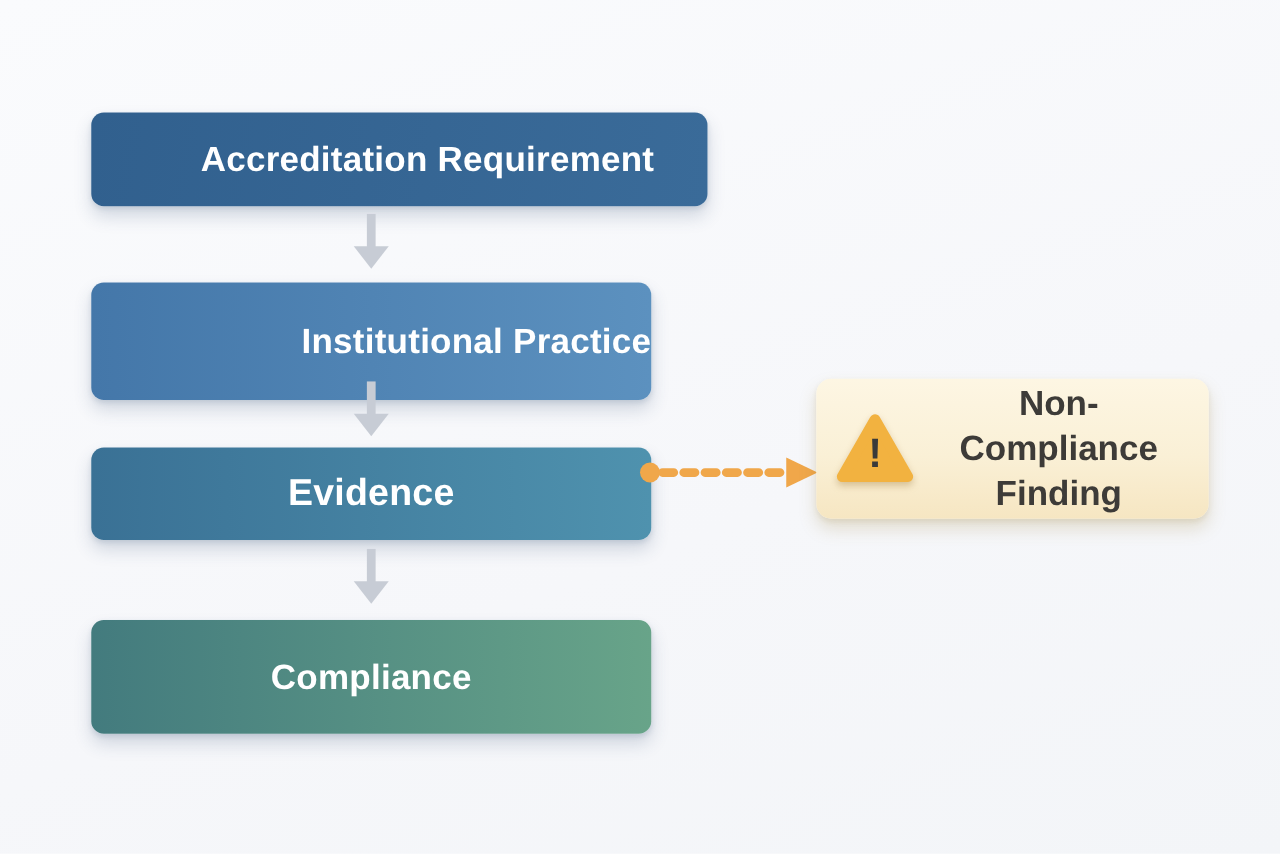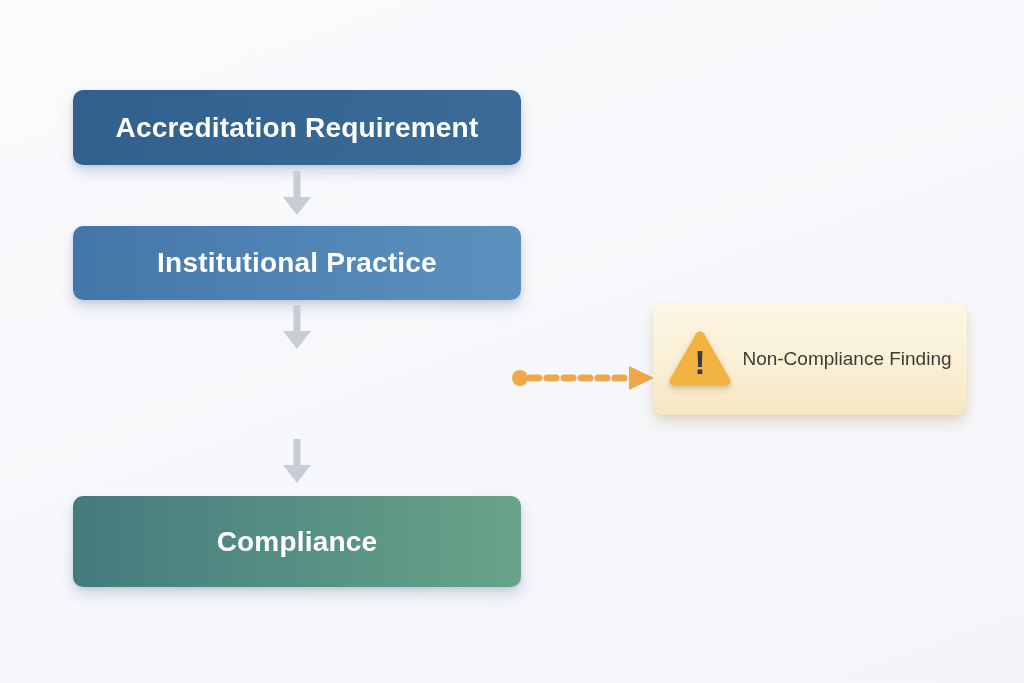--- a/index.html
+++ b/index.html
@@ -12,22 +12,22 @@
   .canvas{position:absolute;inset:0;}
 
   .flow-box{
     position:absolute;left:73px;width:448px;
     border-radius:10px;
     display:flex;align-items:center;justify-content:center;
     color:#ffffff;font-weight:bold;font-size:28px;
     letter-spacing:.2px;
     box-shadow:0 8px 14px rgba(45,70,110,.18), 0 2px 4px rgba(45,70,110,.12);
   }
-  .box-accreditation{top:90px;height:75px;background:linear-gradient(100deg,#31608e,#3a6b99);}
-  .box-practice{top:226px;height:74px;background:linear-gradient(90deg,#4477a9,#5c91bf);}
+  .box-accreditation{top:90px;height:75px;background:linear-gradient(100deg,#31608e,#3a6b99);padding-left:45px;}
+  .box-practice{top:226px;height:94px;background:linear-gradient(90deg,#4477a9,#5c91bf);justify-content:flex-end;}
   .box-evidence{top:358px;height:74px;background:linear-gradient(90deg,#3a7195,#4f92ae);font-size:30px;}
   .box-compliance{top:496px;height:91px;background:linear-gradient(90deg,#437b7e,#68a489);}
 
   .down-arrow{position:absolute;left:279px;width:36px;height:46px;}
   .down-arrow.a1{top:171px;}
   .down-arrow.a2{top:305px;}
   .down-arrow.a3{top:439px;}
 
   .dashed-connector{position:absolute;left:508px;top:360px;width:150px;height:36px;}
 
@@ -35,21 +35,21 @@
     position:absolute;left:653px;top:303px;width:314px;height:112px;
     border-radius:12px;
     background:linear-gradient(180deg,#fdf6e3 0%,#faf0d6 55%,#f6e6c2 100%);
     box-shadow:0 8px 14px rgba(160,130,60,.22), 0 2px 4px rgba(160,130,60,.12);
     display:flex;align-items:center;justify-content:flex-start;
     padding:0 14px 0 16px;box-sizing:border-box;
   }
   .warning-wrap{width:62px;height:58px;flex:0 0 auto;margin-right:10px;filter:drop-shadow(0 3px 3px rgba(150,110,40,.35));}
   .finding-label{
     flex:1;text-align:center;
-    color:#3d3b38;font-weight:normal;font-size:19px;line-height:1.28;
+    color:#3d3b38;font-weight:bold;font-size:28px;line-height:1.28;
   }
 </style>
 </head>
 <body>
 
 <div class="canvas">
 
   <div class="flow-box box-accreditation">
     <span>Accreditation Requirement</span>
   </div>
@@ -61,20 +61,23 @@
 
   <div class="flow-box box-practice">
     <span>Institutional Practice</span>
   </div>
 
   <svg class="down-arrow a2" viewBox="0 0 36 46">
     <rect x="14.5" y="0" width="7" height="28" fill="#c7ccd5"></rect>
     <polygon points="4,26 32,26 18,44" fill="#c7ccd5"></polygon>
   </svg>
 
+  <div class="flow-box box-evidence">
+    <span>Evidence</span>
+  </div>
 
   <svg class="down-arrow a3" viewBox="0 0 36 46">
     <rect x="14.5" y="0" width="7" height="28" fill="#c7ccd5"></rect>
     <polygon points="4,26 32,26 18,44" fill="#c7ccd5"></polygon>
   </svg>
 
   <div class="flow-box box-compliance">
     <span>Compliance</span>
   </div>
 

